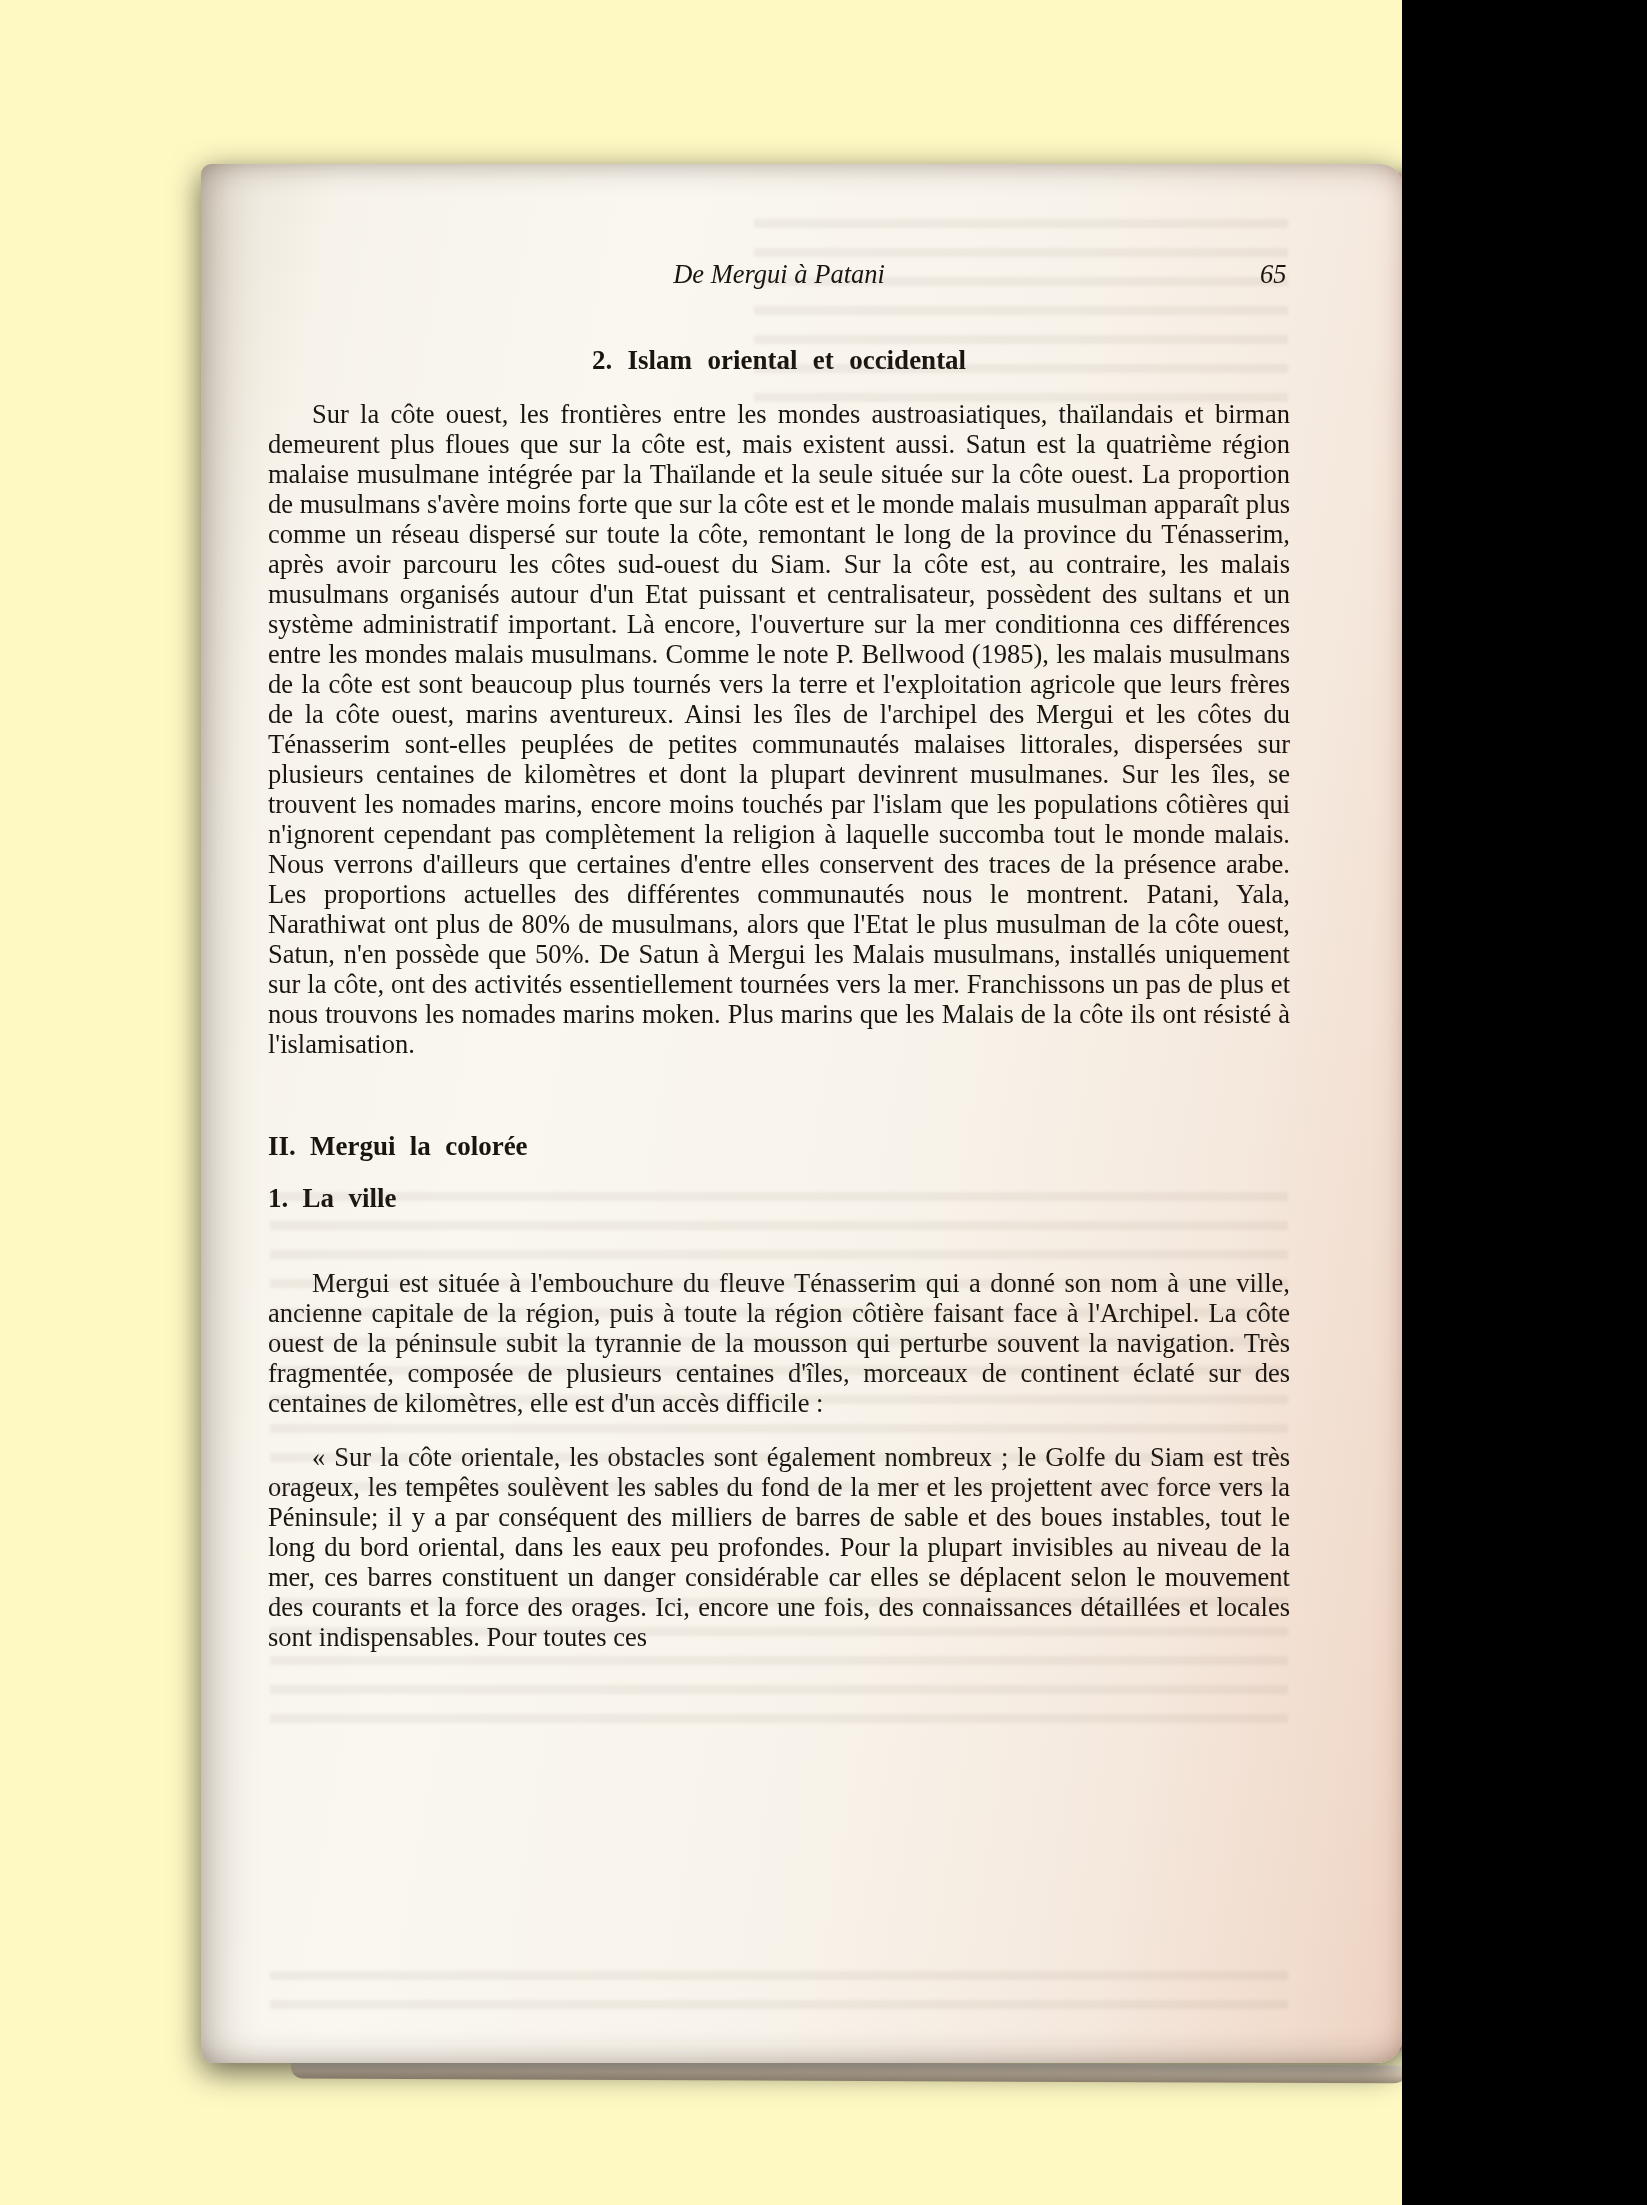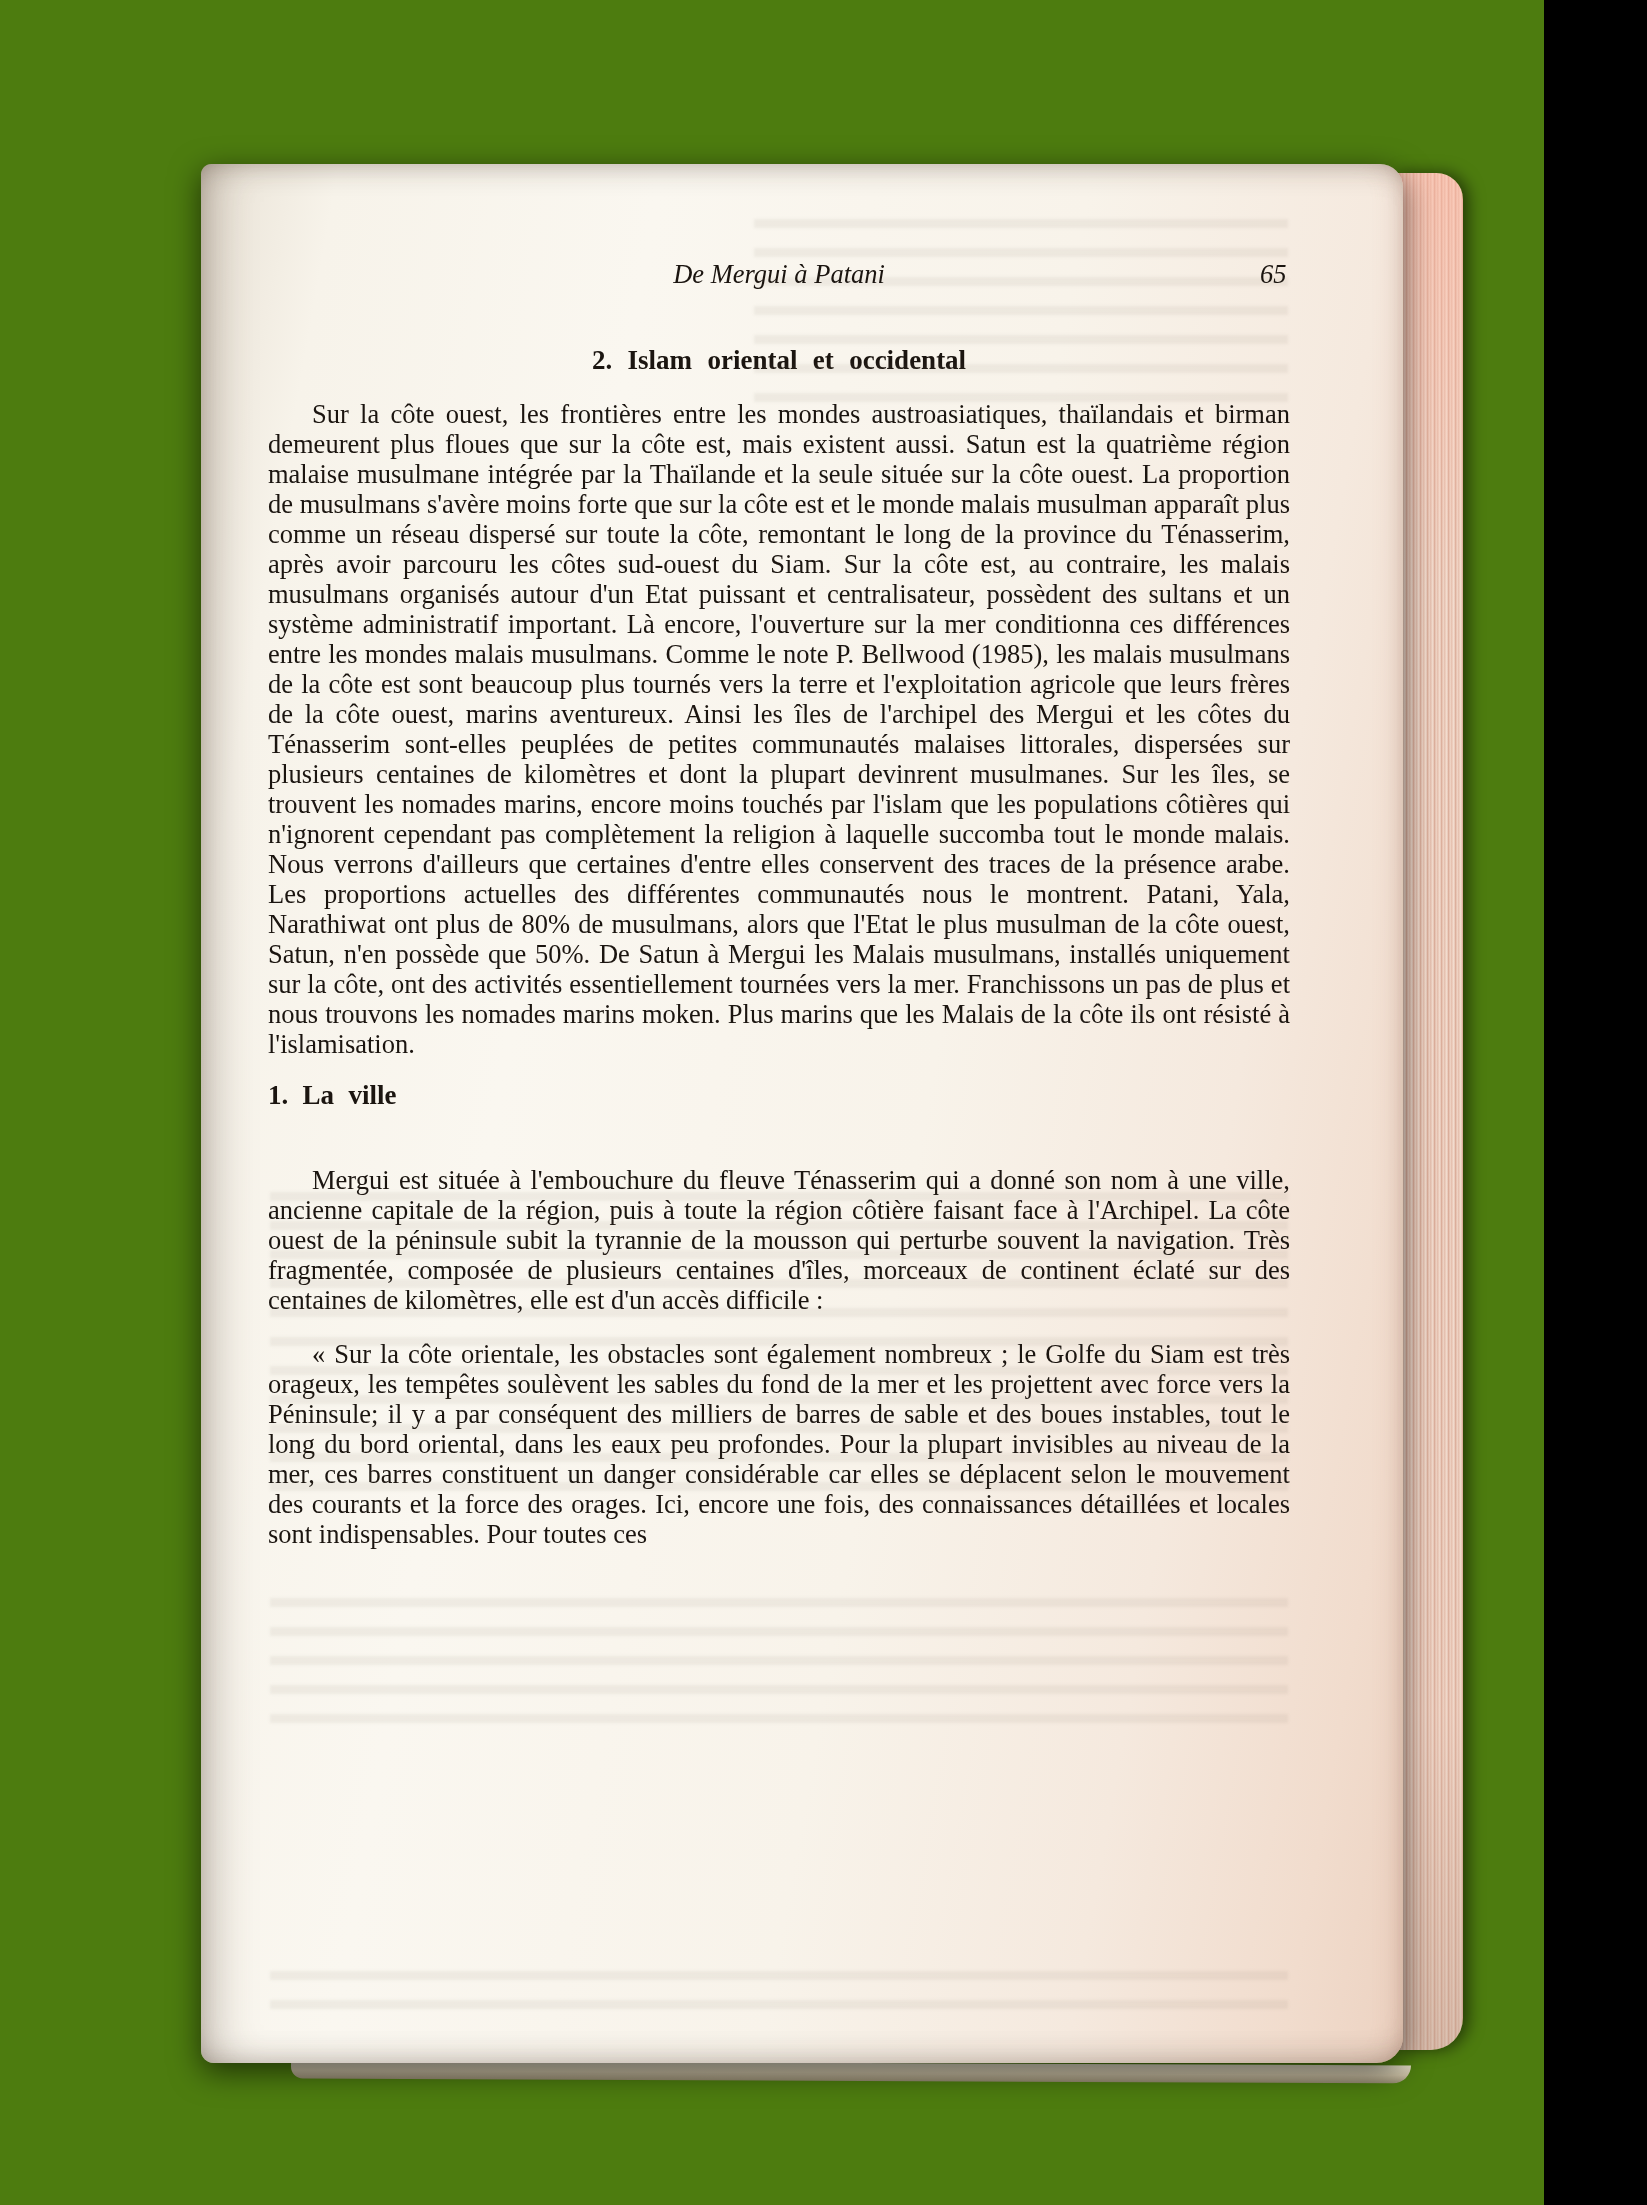--- a/index.html
+++ b/index.html
@@ -5,23 +5,23 @@
   html, body {
     margin: 0;
     padding: 0;
     width: 1648px;
     height: 2206px;
     background: #000000;
     font-family: "Liberation Serif", "DejaVu Serif", serif;
   }
   .scene {
     position: relative;
-    width: 1544px;
+    width: 1402px;
     height: 2206px;
-    background: #4d7c0f;
+    background: #fef9c3;
     overflow: hidden;
   }
 
   
   .page-stack {
     position: absolute;
     left: 1396px;
     top: 173px;
     width: 67px;
     height: 1877px;
@@ -175,20 +175,21 @@
 
       <div class="running-header">
         <span class="running-title">De Mergui à Patani</span>
         <span class="page-number">65</span>
       </div>
 
       <h2 class="h-section">2. Islam oriental et occidental</h2>
 
       <p class="para">Sur la côte ouest, les frontières entre les mondes austroasiatiques, thaïlandais et birman demeurent plus floues que sur la côte est, mais existent aussi. Satun est la quatrième région malaise musulmane intégrée par la Thaïlande et la seule située sur la côte ouest. La proportion de musulmans s'avère moins forte que sur la côte est et le monde malais musulman apparaît plus comme un réseau dispersé sur toute la côte, remontant le long de la province du Ténasserim, après avoir parcouru les côtes sud-ouest du Siam. Sur la côte est, au contraire, les malais musulmans organisés autour d'un Etat puissant et centralisateur, possèdent des sultans et un système administratif important. Là encore, l'ouverture sur la mer conditionna ces différences entre les mondes malais musulmans. Comme le note P. Bellwood (1985), les malais musulmans de la côte est sont beaucoup plus tournés vers la terre et l'exploitation agricole que leurs frères de la côte ouest, marins aventureux. Ainsi les îles de l'archipel des Mergui et les côtes du Ténasserim sont-elles peuplées de petites communautés malaises littorales, dispersées sur plusieurs centaines de kilomètres et dont la plupart devinrent musulmanes. Sur les îles, se trouvent les nomades marins, encore moins touchés par l'islam que les populations côtières qui n'ignorent cependant pas complètement la religion à laquelle succomba tout le monde malais. Nous verrons d'ailleurs que certaines d'entre elles conservent des traces de la présence arabe. Les proportions actuelles des différentes communautés nous le montrent. Patani, Yala, Narathiwat ont plus de 80% de musulmans, alors que l'Etat le plus musulman de la côte ouest, Satun, n'en possède que 50%. De Satun à Mergui les Malais musulmans, installés uniquement sur la côte, ont des activités essentiellement tournées vers la mer. Franchissons un pas de plus et nous trouvons les nomades marins moken. Plus marins que les Malais de la côte ils ont résisté à l'islamisation.</p>
 
+      <h2 class="h-chapter">II. Mergui la colorée</h2>
 
       <h3 class="h-sub">1. La ville</h3>
 
       <p class="para para-2">Mergui est située à l'embouchure du fleuve Ténasserim qui a donné son nom à une ville, ancienne capitale de la région, puis à toute la région côtière faisant face à l'Archipel. La côte ouest de la péninsule subit la tyrannie de la mousson qui perturbe souvent la navigation. Très fragmentée, composée de plusieurs centaines d'îles, morceaux de continent éclaté sur des centaines de kilomètres, elle est d'un accès difficile :</p>
 
       <p class="para quote">« Sur la côte orientale, les obstacles sont également nombreux ; le Golfe du Siam est très orageux, les tempêtes soulèvent les sables du fond de la mer et les projettent avec force vers la Péninsule; il y a par conséquent des milliers de barres de sable et des boues instables, tout le long du bord oriental, dans les eaux peu profondes. Pour la plupart invisibles au niveau de la mer, ces barres constituent un danger considérable car elles se déplacent selon le mouvement des courants et la force des orages. Ici, encore une fois, des connaissances détaillées et locales sont indispensables. Pour toutes ces</p>
 
     </div>
   </div>
 </div>

